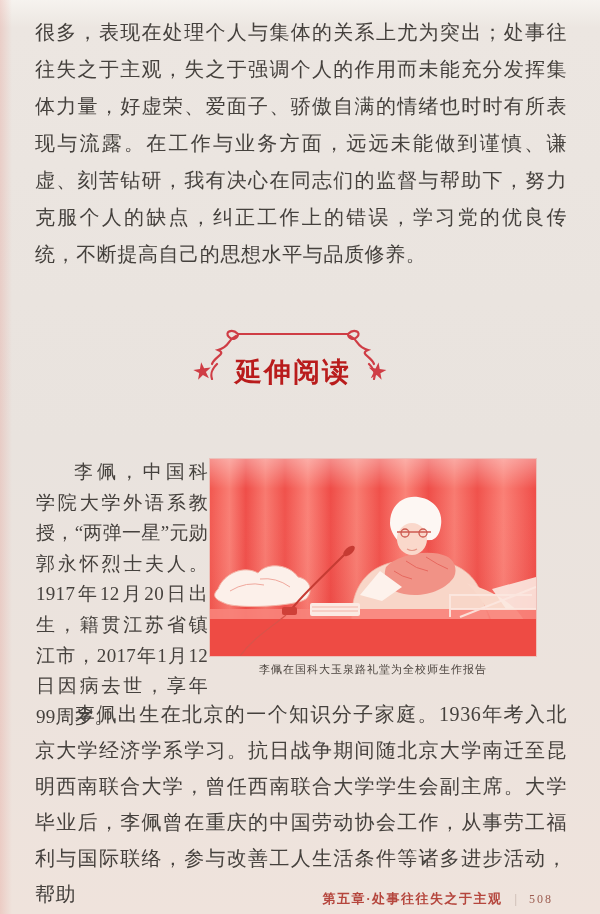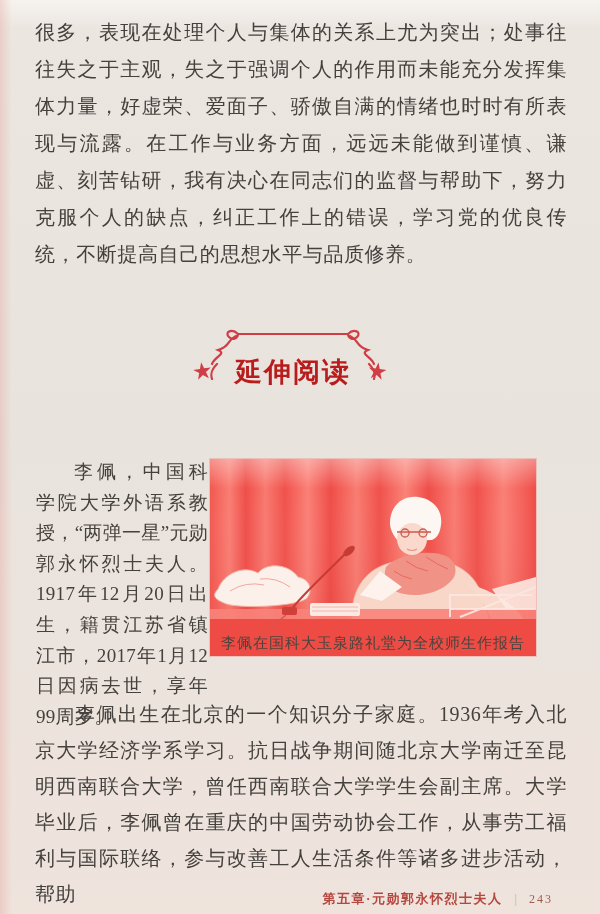--- a/index.html
+++ b/index.html
@@ -43,22 +43,22 @@
     position:absolute;left:36px;top:457px;width:172px;
     font-size:19px;line-height:30.6px;letter-spacing:.3px;
     text-align:justify;text-indent:2em;color:var(--text-dark);
   }
   .photo{
     position:absolute;left:210px;top:459px;width:326px;height:197px;
     box-shadow:0 0 0 1px rgba(240,90,85,.25);
   }
   .photo svg{display:block;width:100%;height:100%;}
   .photo-caption{
-    position:absolute;left:200px;top:634px;width:346px;text-align:center;
-    font-size:15px;letter-spacing:1px;color:var(--caption-dark);
+    position:absolute;left:200px;top:662px;width:346px;text-align:center;
+    font-size:11px;letter-spacing:1px;color:var(--caption-dark);
   }
   .footer{
     position:absolute;top:890px;right:47px;
     font-size:13px;white-space:nowrap;
   }
   .footer .chapter{color:var(--footer-red);font-weight:bold;letter-spacing:1.5px;}
   .footer .divider{color:#c3b2a9;margin:0 12px;font-weight:normal;}
   .footer .pagenum{color:var(--pagenum-red);font-size:12px;letter-spacing:2px;}
 </style>
 </head>
@@ -157,14 +157,14 @@
       <path d="M76,156 C62,168 44,178 30,197" stroke="#d8544a" stroke-width="1.2" fill="none"></path>
     </g>
   </svg>
 </div>
 
 <div class="photo-caption">李佩在国科大玉泉路礼堂为全校师生作报告</div>
 
 <div class="para" id="para2">李佩出生在北京的一个知识分子家庭。1936年考入北京大学经济学系学习。抗日战争期间随北京大学南迁至昆明西南联合大学，曾任西南联合大学学生会副主席。大学毕业后，李佩曾在重庆的中国劳动协会工作，从事劳工福利与国际联络，参与改善工人生活条件等诸多进步活动，帮助</div>
 
 <div class="footer">
-  <span class="chapter">第五章·元勋郭永怀烈士夫人</span><span class="divider">|</span><span class="pagenum">243</span>
+  <span class="chapter">第五章·处事往往失之于主观</span><span class="divider">|</span><span class="pagenum">508</span>
 </div>
 
 </body></html>

